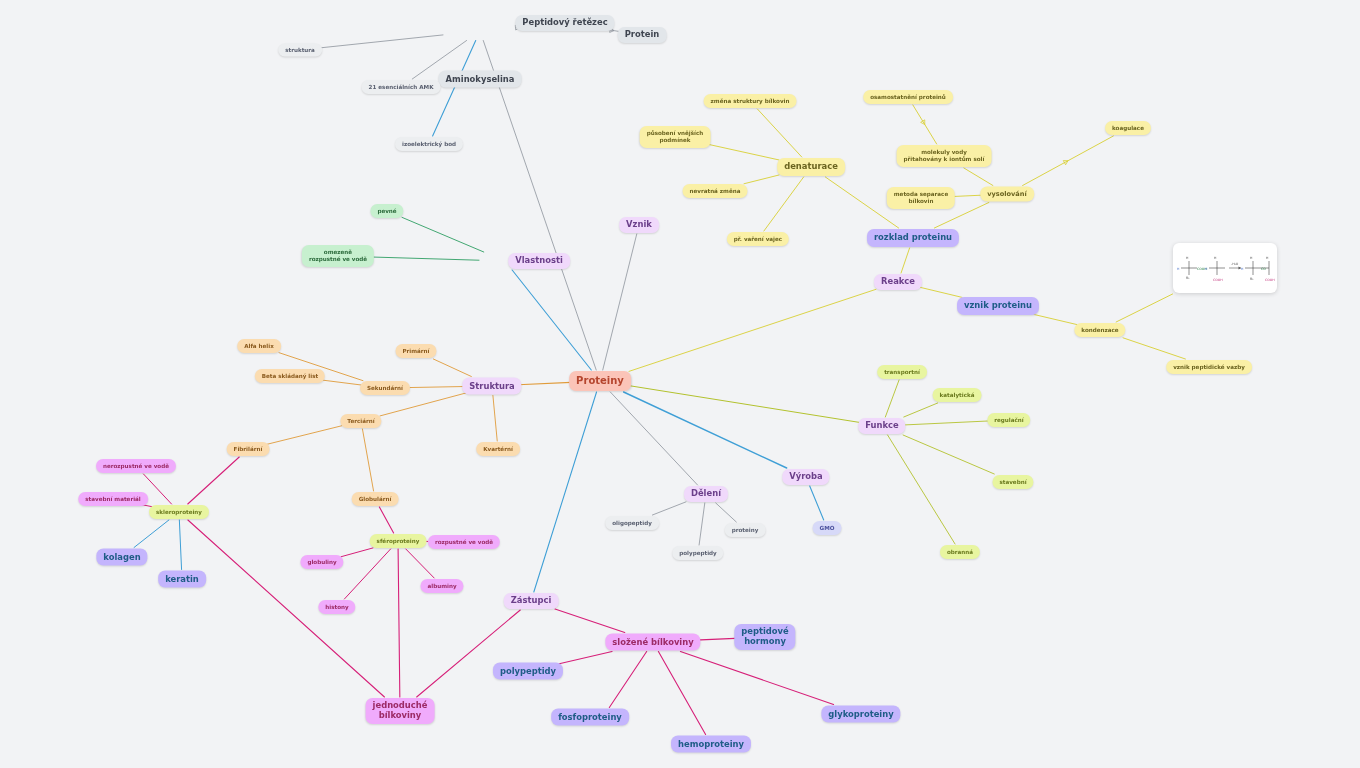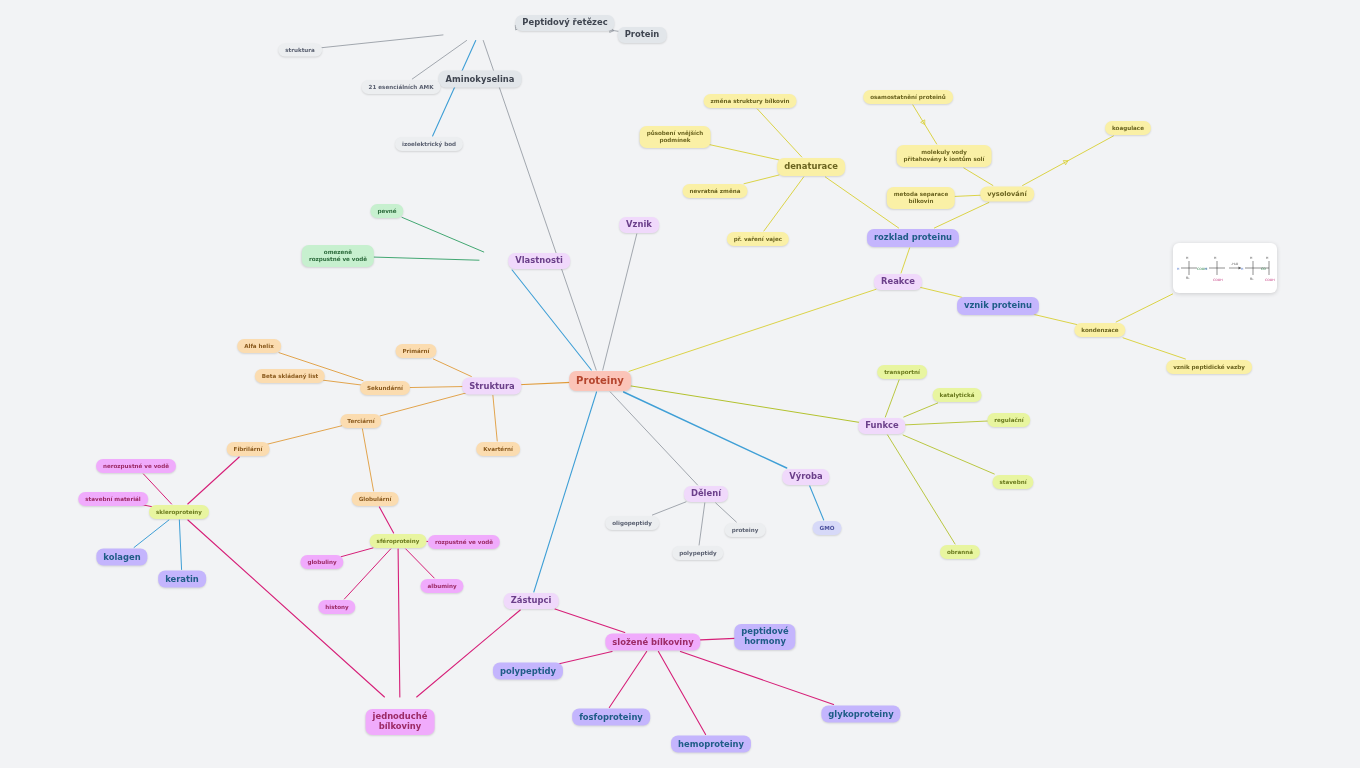--- a/index.html
+++ b/index.html
@@ -242,21 +242,21 @@
     <div class="node p-pinkl s-xs" style="left: 113px; top: 499px; min-width: 56px; min-height: 14px;">stavební materiál</div>
     <div class="node p-blue s-md" style="left: 122px; top: 557px; min-width: 44px; min-height: 17px;">kolagen</div>
     <div class="node p-blue s-md" style="left: 182px; top: 579px; min-width: 40px; min-height: 17px; text-align: center;">keratin</div>
     <div class="node p-lime s-xs" style="left: 398px; top: 541px; min-width: 48px; min-height: 14px;">sféroproteiny</div>
     <div class="node p-pinkl s-xs" style="left: 464px; top: 542px; min-width: 56px; min-height: 14px;">rozpustné ve vodě</div>
     <div class="node p-pinkl s-xs" style="left: 322px; top: 562px; min-width: 36px; min-height: 14px;">globuliny</div>
     <div class="node p-pinkl s-xs" style="left: 442px; top: 586px; min-width: 36px; min-height: 14px;">albuminy</div>
     <div class="node p-pinkl s-xs" style="left: 337px; top: 607px; min-width: 32px; min-height: 14px;">histony</div>
     <div class="node p-purple s-md" style="left: 531px; top: 601px; min-width: 46px; min-height: 16px;">Zástupci</div>
     <div class="node p-pinkl s-md" style="left: 653px; top: 642px; min-width: 82px; min-height: 17px;">složené bílkoviny</div>
-    <div class="node p-pinkl s-md" style="left: 400px; top: 711px; min-width: 58px; min-height: 26px; margin-top: 11px;">jednoduché
+    <div class="node p-pinkl s-md" style="left: 400px; top: 711px; min-width: 58px; min-height: 26px;">jednoduché
 bílkoviny</div>
     <div class="node p-blue s-md" style="left: 528px; top: 671px; min-width: 54px; min-height: 17px;">polypeptidy</div>
     <div class="node p-blue s-md" style="left: 765px; top: 637px; min-width: 58px; min-height: 26px;">peptidové
 hormony</div>
-    <div class="node p-blue s-md" style="left: 611px; top: 717px; min-width: 66px; min-height: 17px;">fosfoproteiny</div>
+    <div class="node p-blue s-md" style="left: 590px; top: 717px; min-width: 66px; min-height: 17px;">fosfoproteiny</div>
     <div class="node p-blue s-md" style="left: 711px; top: 744px; min-width: 66px; min-height: 17px;">hemoproteiny</div>
     <div class="node p-blue s-md" style="left: 861px; top: 714px; min-width: 66px; min-height: 17px;">glykoproteiny</div>
   </div>
 
 </body></html>

